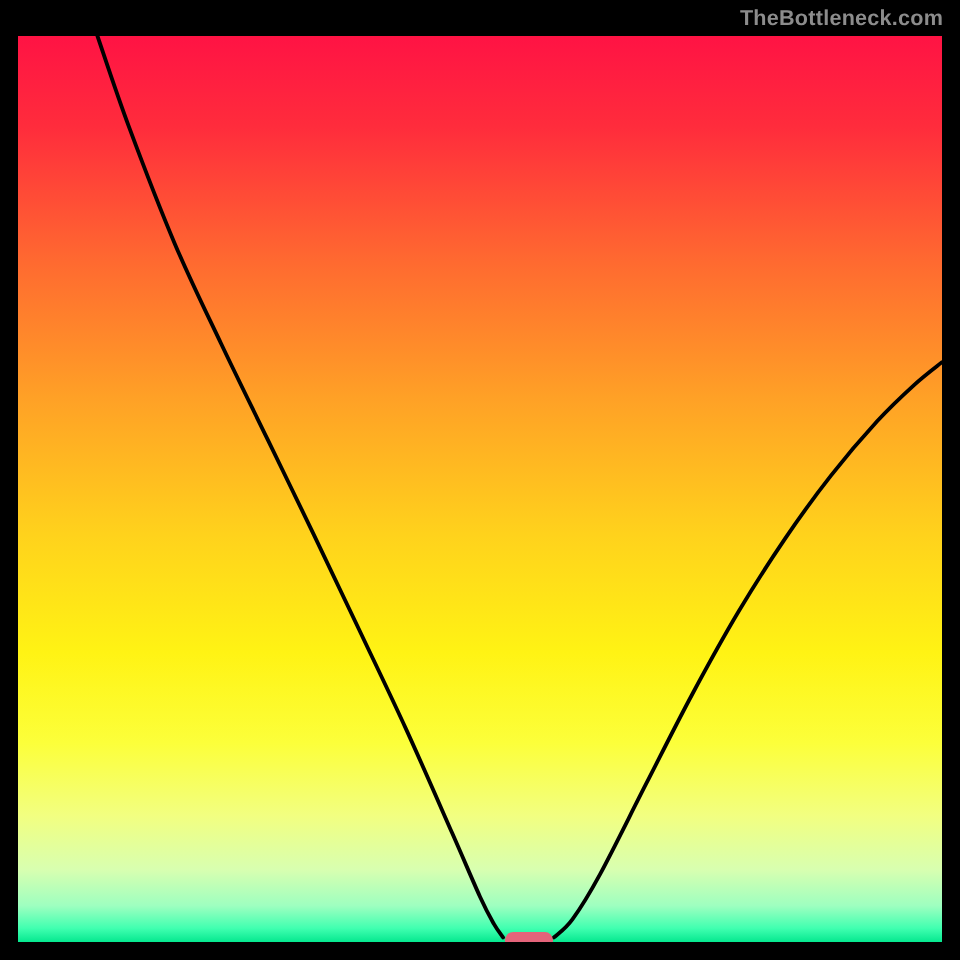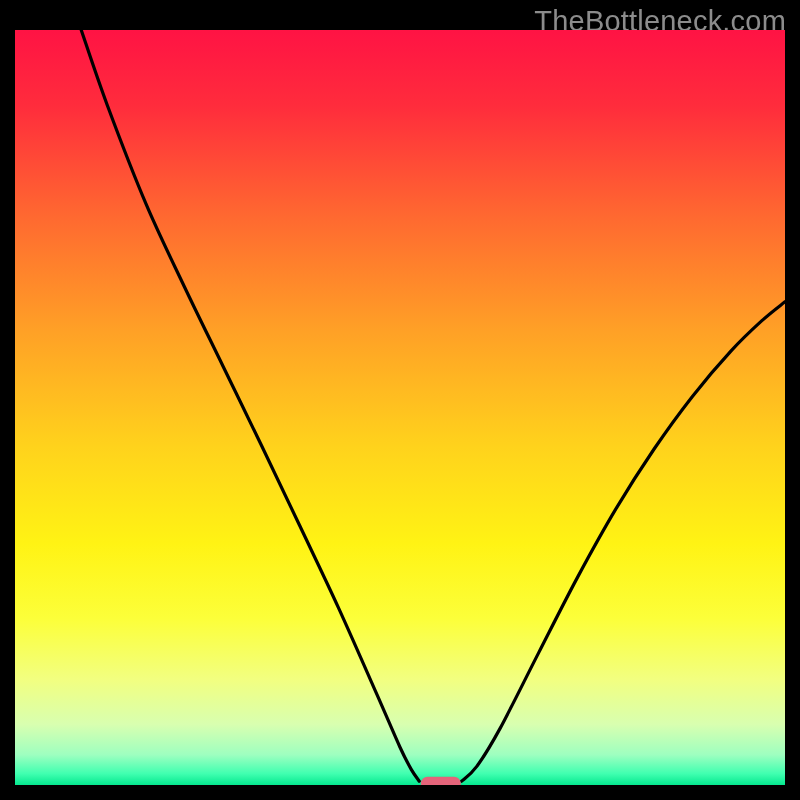--- a/index.html
+++ b/index.html
@@ -16,22 +16,22 @@
     top: 0;
     width: 800px;
     height: 800px;
     background: #000;
   }
   .watermark {
     position: absolute;
     top: 5px;
     right: 14px;
     font-family: Arial, Helvetica, sans-serif;
-    font-size: 29px;
-    font-weight: normal;
+    font-size: 18px;
+    font-weight: bold;
     color: #8c8c8c;
     letter-spacing: 0.2px;
     margin-left: 19px;
   }
   svg.plot {
     position: absolute;
     left: 15px;
     top: 30px;
     width: 770px;
     height: 755px;

